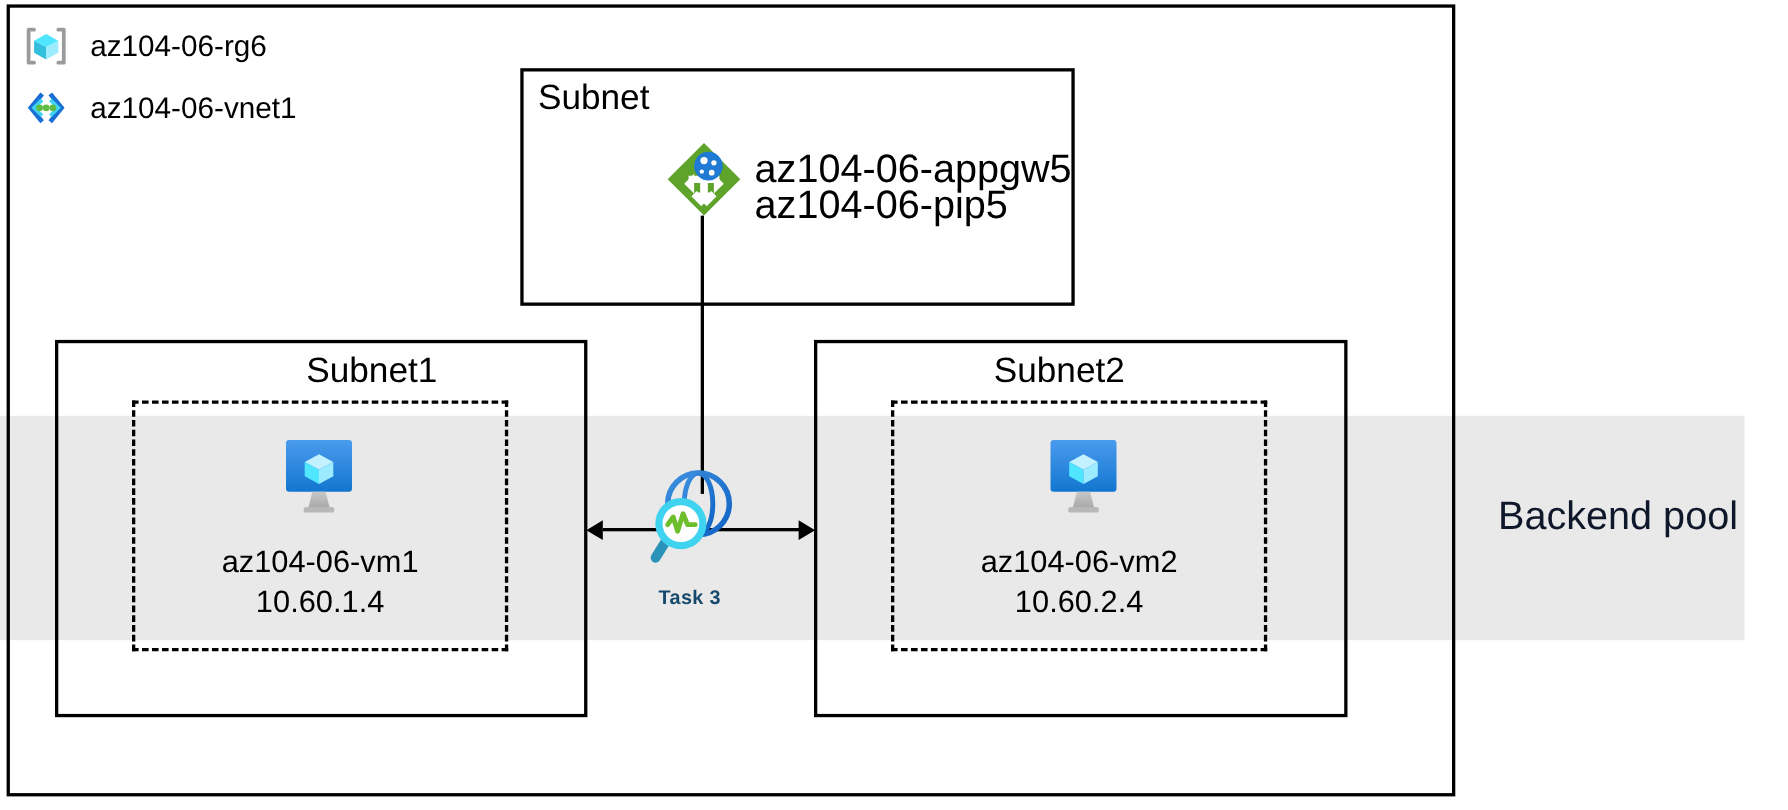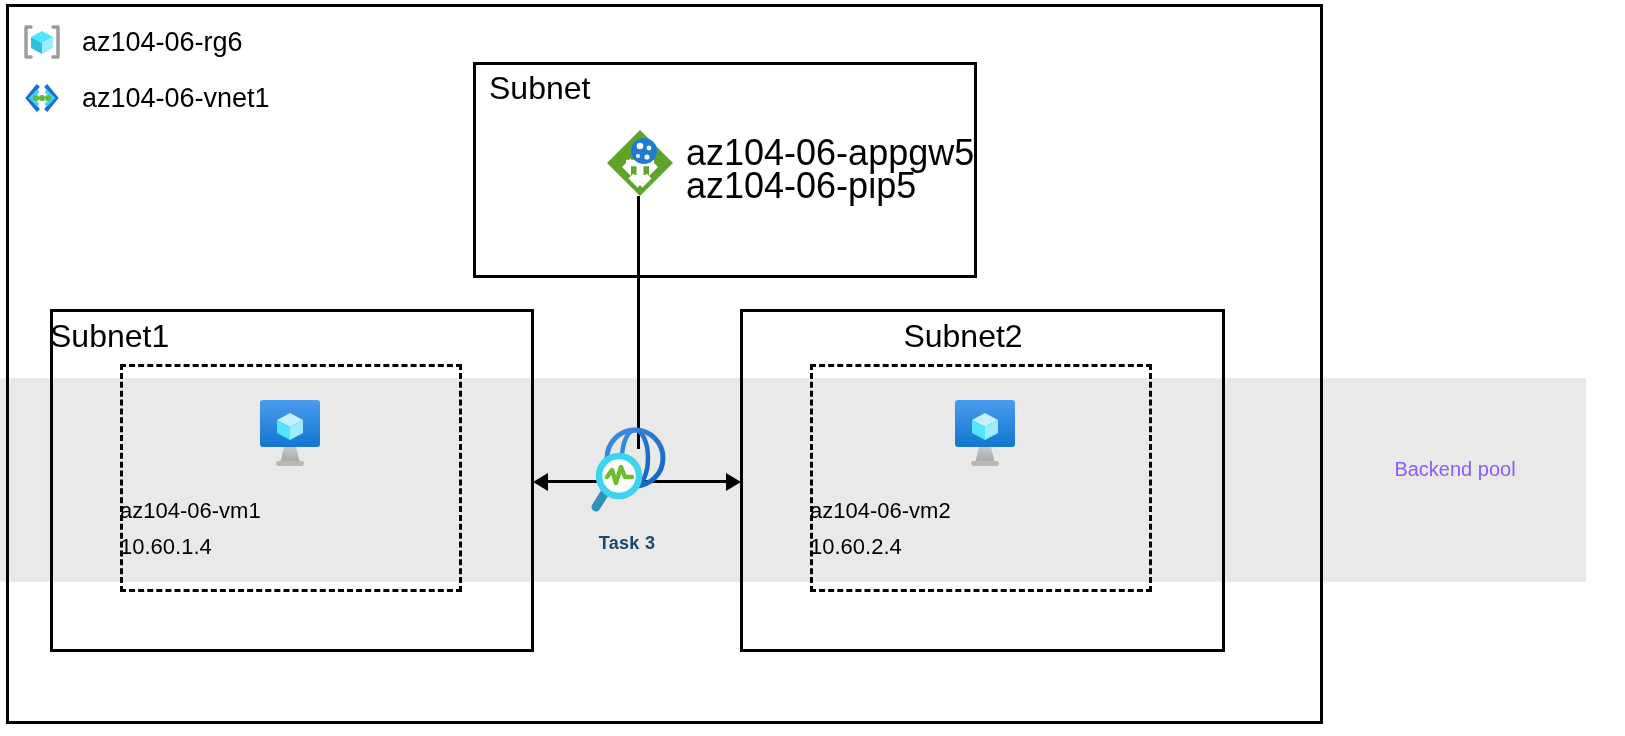--- a/index.html
+++ b/index.html
@@ -40,23 +40,23 @@
 
   
   .backend-band {
     left: 0px; top: 378px;
     width: 1586px; height: 204px;
     background: #e9e9e9;
   }
   .backend-label {
     left: 1330px; top: 452px;
     width: 250px;
-    font-size: 20px;
-    color: #8b5cf6;
-    text-align: center;
+    font-size: 36px;
+    color: #0f172a;
+    text-align: right;
     line-height: 34px;
   }
 
   
   .subnet-title {
     font-size: 32px;
     color: #000000;
     line-height: 32px;
     white-space: nowrap;
   }
@@ -69,24 +69,24 @@
   }
   .legend-label {
     font-size: 27px;
     color: #000000;
     line-height: 32px;
     white-space: nowrap;
   }
 
   
   .node-label {
-    font-size: 22px;
+    font-size: 28px;
     color: #000000;
     line-height: 31px;
-    text-align: left;
+    text-align: center;
     white-space: nowrap;
   }
   .appgw-label {
     font-size: 36px;
     color: #000000;
     line-height: 33px;
     text-align: left;
     white-space: nowrap;
   }
   .task-label {
@@ -179,21 +179,21 @@
       <circle cx="34" cy="29" r="2.0" fill="#ffffff"></circle>
     </svg>
   </div>
 
   <div class="abs appgw-label" style="left:686px; top:136px;">az104-06-appgw5</div>
   <div class="abs appgw-label" style="left:686px; top:169px;">az104-06-pip5</div>
 
   <div class="abs v-line" style="left:637px; top:196px; height:253px;"></div>
 
   <div class="abs box-solid" style="left:50px; top:309px; width:484px; height:343px;"></div>
-  <div class="abs subnet-title" style="left:50px; top:320px; width:504px; text-align:left;">Subnet1</div>
+  <div class="abs subnet-title" style="left:50px; top:320px; width:504px; text-align:center;padding-left:36px;">Subnet1</div>
   <div class="abs box-dashed" style="left:120px; top:364px; width:342px; height:228px;"></div>
 
   <div class="abs" style="left:254px; top:397px;">
     <svg width="72" height="74" viewBox="0 0 72 74">
       <defs>
         <linearGradient id="vmScreen1" x1="0" y1="0" x2="0" y2="1">
           <stop offset="0%" stop-color="#4a9bee"></stop>
           <stop offset="100%" stop-color="#1276cf"></stop>
         </linearGradient>
         <linearGradient id="vmStand1" x1="0" y1="0" x2="0" y2="1">

